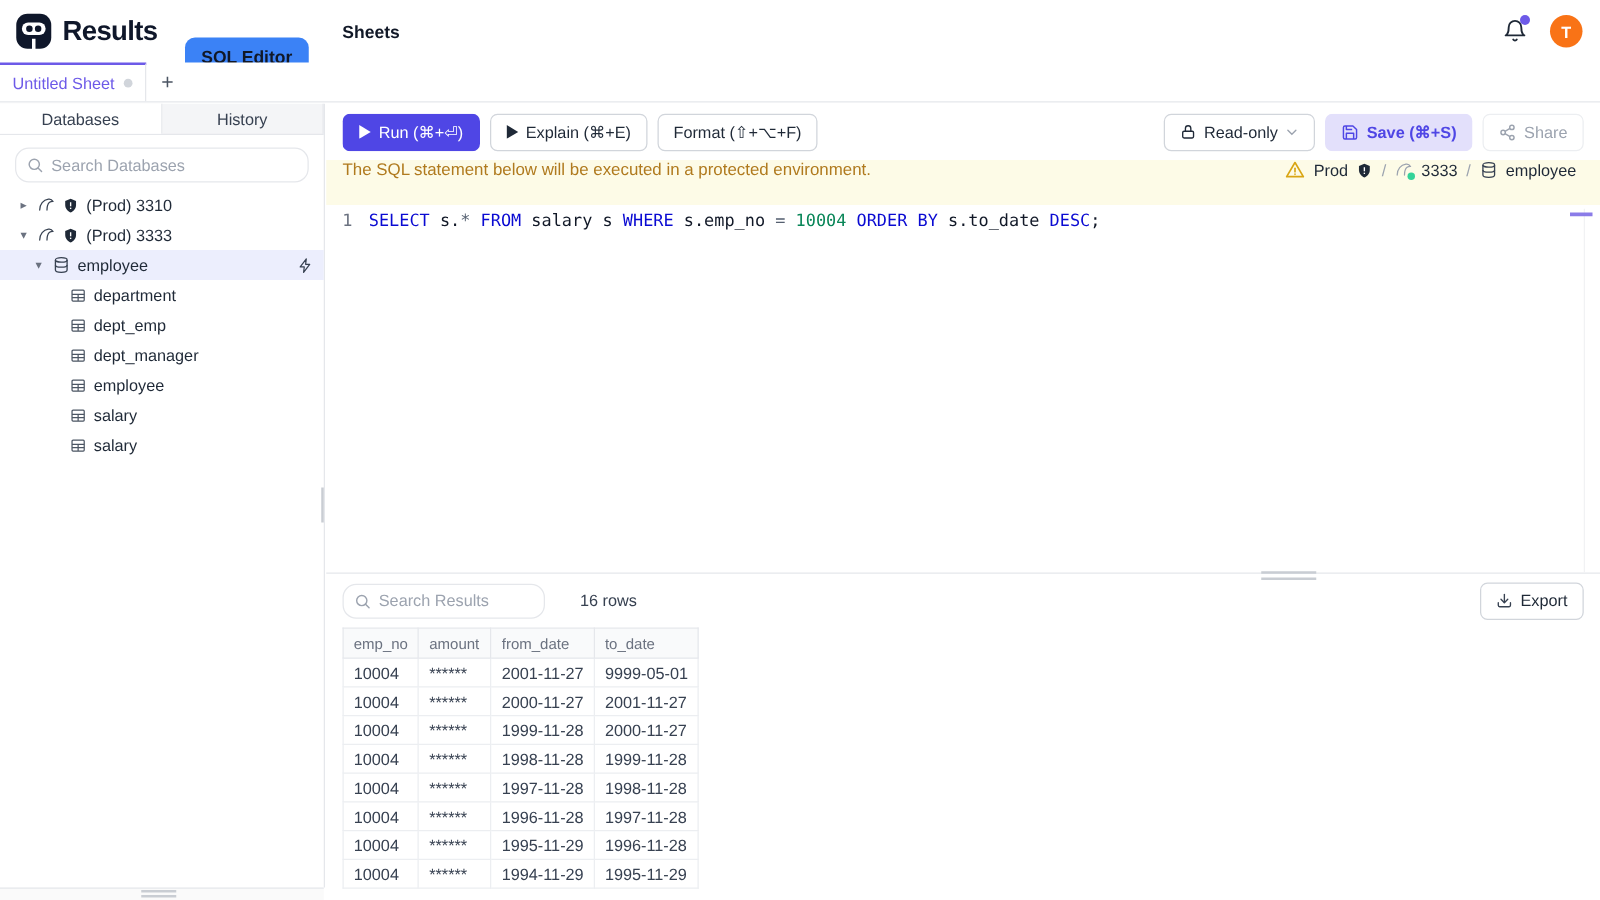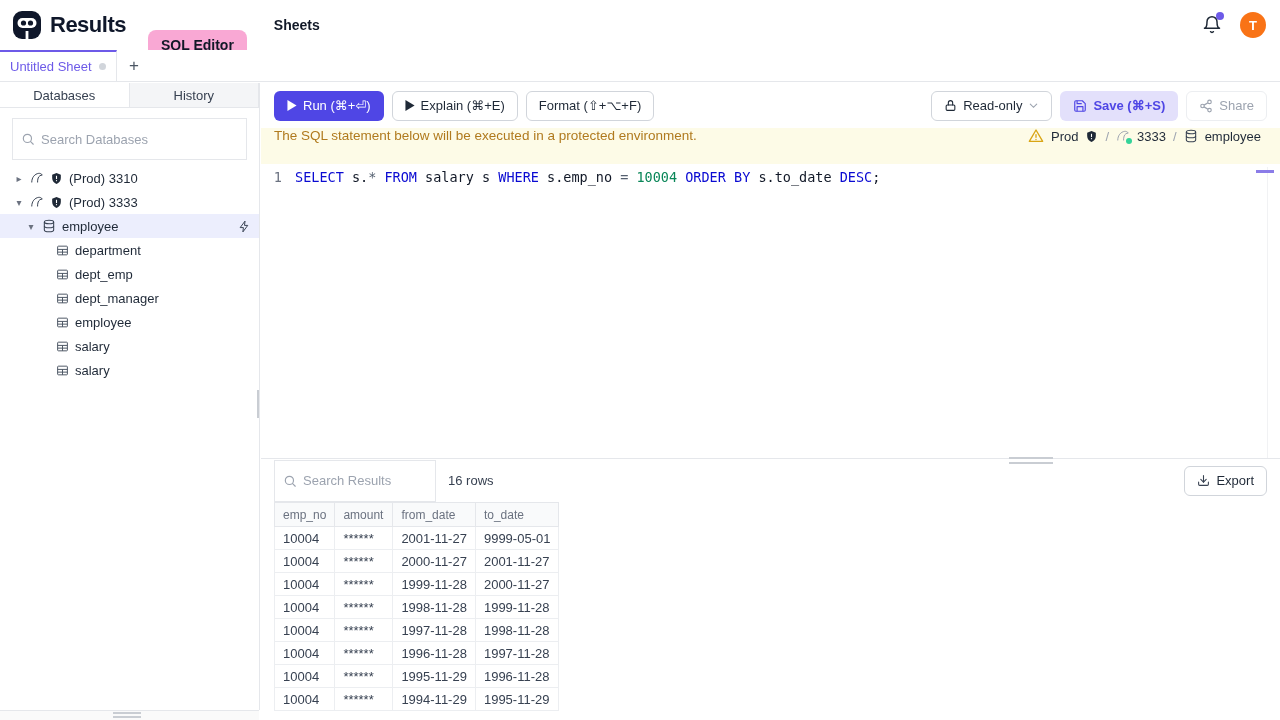--- a/index.html
+++ b/index.html
@@ -7,21 +7,21 @@
     font-family:"Liberation Sans", sans-serif; color:#1f2937; }
   svg { display:block; }
 
   
   .app-header { position:absolute; left:0; top:0; width:1280px; height:50px;
     display:flex; align-items:center; background:#fff; }
   .logo-wrap { display:flex; align-items:center; gap:8px; padding-left:12px; }
   .brand-name { font-size:22px; font-weight:800; letter-spacing:-0.5px; color:#0f172a; }
   .top-nav { display:flex; align-items:center; gap:14px; margin-left:22px; }
   .nav-item { font-size:14px; font-weight:600; color:#111827; padding:7px 13px; border-radius:8px; cursor:pointer; }
-  .nav-item.active { background:#f9a8d4;margin-top:40px; }
+  .nav-item.active { background:#3b82f6;margin-top:40px; }
   .header-right { margin-left:auto; display:flex; align-items:center; gap:18px; padding-right:14px; }
   .bell { position:relative; }
   .bell-dot { position:absolute; right:-2px; top:-3px; width:8px; height:8px; border-radius:50%; background:#6d5ae8; }
   .avatar { width:26px; height:26px; border-radius:50%; background:#f97316; color:#fff;
     display:flex; align-items:center; justify-content:center; font-size:13px; font-weight:700; }
 
   
   .sheet-strip { position:absolute; left:0; top:50px; width:1280px; height:32px;
     background:#fff; border-bottom:1px solid #e5e7eb; display:flex; align-items:stretch; }
   .sheet-tab { width:117px; border-top:2px solid #6d5ae8; border-right:1px solid #e5e7eb;
@@ -31,21 +31,21 @@
   .add-tab { width:34px; display:flex; align-items:center; justify-content:center;
     color:#4b5563; font-size:17px; cursor:pointer; }
 
   
   .sidebar { position:absolute; left:0; top:83px; width:260px; height:627px;
     background:#fff; border-right:1px solid #e5e7eb; }
   .side-tabs { display:flex; height:25px; background:#f4f5f7; border-bottom:1px solid #e5e7eb; }
   .side-tab { flex:1; display:flex; align-items:center; justify-content:center;
     font-size:13px; color:#374151; cursor:pointer; border-right:1px solid #e5e7eb; }
   .side-tab.active { background:#fff; }
-  .search-box { margin:10px 12px 6px 12px; height:42px; border:1px solid #e5e7eb; border-radius:0;
+  .search-box { margin:10px 12px 6px 12px; height:28px; border:1px solid #e5e7eb; border-radius:11px;
     display:flex; align-items:center; gap:6px; padding:0 8px; background:#fff; }
   .search-box input { border:none; outline:none; flex:1; font-size:13px; color:#374151;
     font-family:"Liberation Sans", sans-serif; background:transparent; }
   .search-box input::placeholder { color:#9ca3af; }
   .tree { margin-top:4px; font-size:13px; color:#1f2937; }
   .tree-row { height:24px; display:flex; align-items:center; gap:6px; cursor:pointer; padding-left:14px; }
   .tree-row .caret { width:10px; color:#6b7280; font-size:10px; text-align:center; flex:none; }
   .tree-row.db-row { padding-left:26px; background:#eceefd; padding-right:8px; }
   .tree-row.table-row-item { padding-left:56px; }
   .row-spacer { flex:1; }
@@ -82,21 +82,21 @@
   .ruler-mark { position:absolute; right:6px; top:3px; width:18px; height:3px; background:#8b7ce8; }
 
   
   .h-grip { position:absolute; left:748px; top:374px; width:44px; height:7px; cursor:row-resize;
     border-top:2px solid #c9cdd3; border-bottom:2px solid #c9cdd3; }
   .v-grip { position:absolute; left:-4px; top:307px; width:7px; height:28px; cursor:col-resize;
     border-left:2px solid #c9cdd3; border-right:2px solid #c9cdd3; }
 
   
   .results { position:relative; }
-  .results-bar { height:43px; display:flex; align-items:center; padding:0 13px; gap:12px; }
+  .results-bar { height:43px; display:flex; align-items:center; padding:0 13px; gap:28px; }
   .results-search { width:162px; margin:0; }
   .row-count { font-size:13px; color:#374151; }
   .results-right { margin-left:auto; }
   .rtable { border-collapse:collapse; margin-left:13px; table-layout:fixed; }
   .rtable th { background:#f9fafb; font-weight:400; color:#6b7280; font-size:12px; text-align:left;
     border:1px solid #e5e7eb; padding:0 8px; height:24px; }
   .rtable td { border:1px solid #eceef1; font-size:13px; color:#374151; padding:0 8px; height:23px;
     white-space:nowrap; overflow:hidden; }
   .col-0{width:52px}.col-1{width:58px}.col-2{width:76px}.col-3{width:69px}
 

